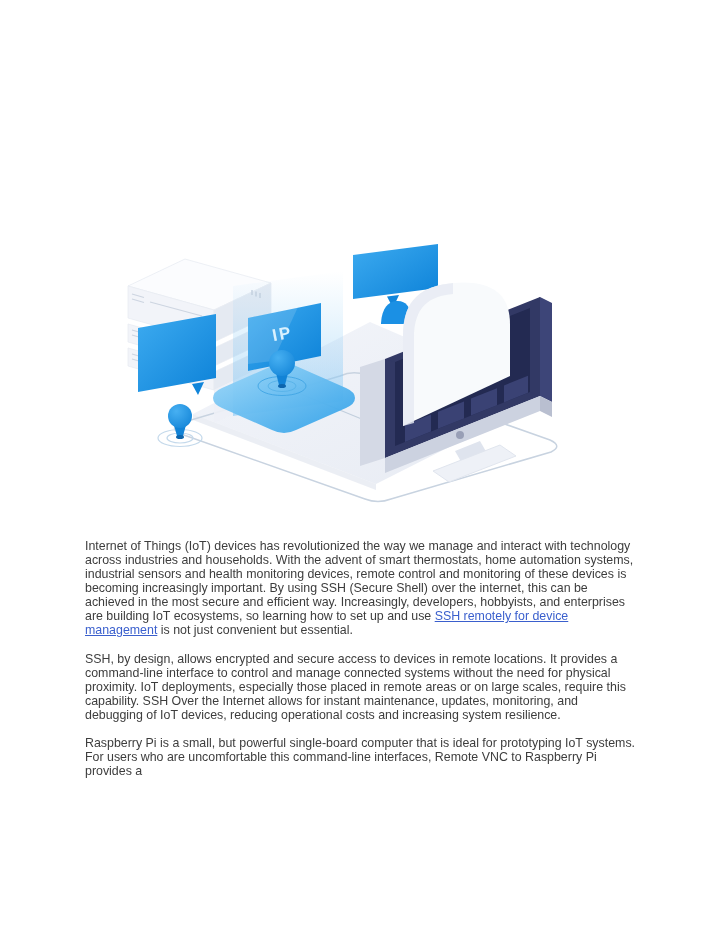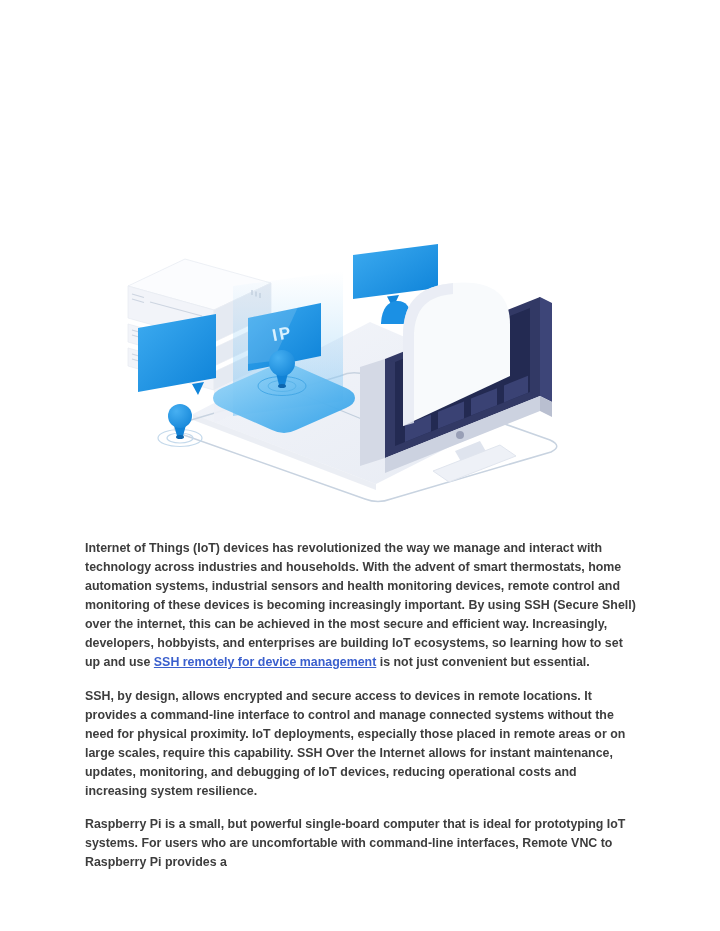--- a/index.html
+++ b/index.html
@@ -5,21 +5,21 @@
   html,body{margin:0;padding:0;background:#ffffff;}
   .page{position:relative;width:720px;height:931px;background:#ffffff;overflow:hidden;
         font-family:"Liberation Sans",sans-serif;}
   .title-block{position:absolute;left:85px;top:84px;width:552px;
         border-bottom:2px solid #4d7296;padding-bottom:8px;}
   .title-text{max-width:520px;font-family:"DejaVu Serif","Liberation Serif",serif;
         font-size:27.5px;line-height:1.26;font-weight:500;color:#2e3c50;letter-spacing:0.2px;}
   .hero{position:absolute;left:108px;top:226px;width:464px;height:302px;}
   .hero svg{display:block;width:100%;height:100%;}
   .body-text{position:absolute;left:85px;top:539px;width:553px;
-        font-size:12.4px;line-height:19px;color:#3d3d3d;font-weight:bold;}
+        font-size:12.4px;line-height:14px;color:#3d3d3d;}
   .body-text p{margin:0 0 14.5px 0;}
   .doc-link{color:#3a5fcd;text-decoration:underline;cursor:pointer;}
   .ip-text{font-family:"Liberation Sans",sans-serif;font-size:17px;font-weight:bold;
         fill:#d9f1fe;letter-spacing:2px;}
 </style>
 </head>
 <body>
 
 <div class="page">
 
@@ -134,16 +134,16 @@
         <circle cx="352" cy="209" r="4" fill="#989fb6"></circle>
         <polygon points="347,225 372,215 380,229 355,239" fill="#dfe4ee"></polygon>
         <polygon points="325,245 392,219 408,230 341,256" fill="#eef1f7" stroke="#e0e5ee" stroke-width="1"></polygon>
       </g>
     </svg>
   </div>
 
   <div class="body-text">
     <p><span>Internet of Things (IoT) devices has revolutionized the way we manage and interact with technology across industries and households. With the advent of smart thermostats, home automation systems, industrial sensors and health monitoring devices, remote control and monitoring of these devices is becoming increasingly important. By using SSH (Secure Shell) over the internet, this can be achieved in the most secure and efficient way. Increasingly, developers, hobbyists, and enterprises are building IoT ecosystems, so learning how to set up and use </span><a class="doc-link">SSH remotely for device management</a><span> is not just convenient but essential.</span></p>
     <p>SSH, by design, allows encrypted and secure access to devices in remote locations. It provides a command-line interface to control and manage connected systems without the need for physical proximity. IoT deployments, especially those placed in remote areas or on large scales, require this capability. SSH Over the Internet allows for instant maintenance, updates, monitoring, and debugging of IoT devices, reducing operational costs and increasing system resilience.</p>
-    <p>Raspberry Pi is a small, but powerful single-board computer that is ideal for prototyping IoT systems. For users who are uncomfortable with command-line interfaces, Remote VNC to Raspberry Pi provides a</p>
+    <p>Raspberry Pi is a small, but powerful single-board computer that is ideal for prototyping IoT systems. For users who are uncomfortable this command-line interfaces, Remote VNC to Raspberry Pi provides a</p>
   </div>
 
 </div>
 
 </body></html>

